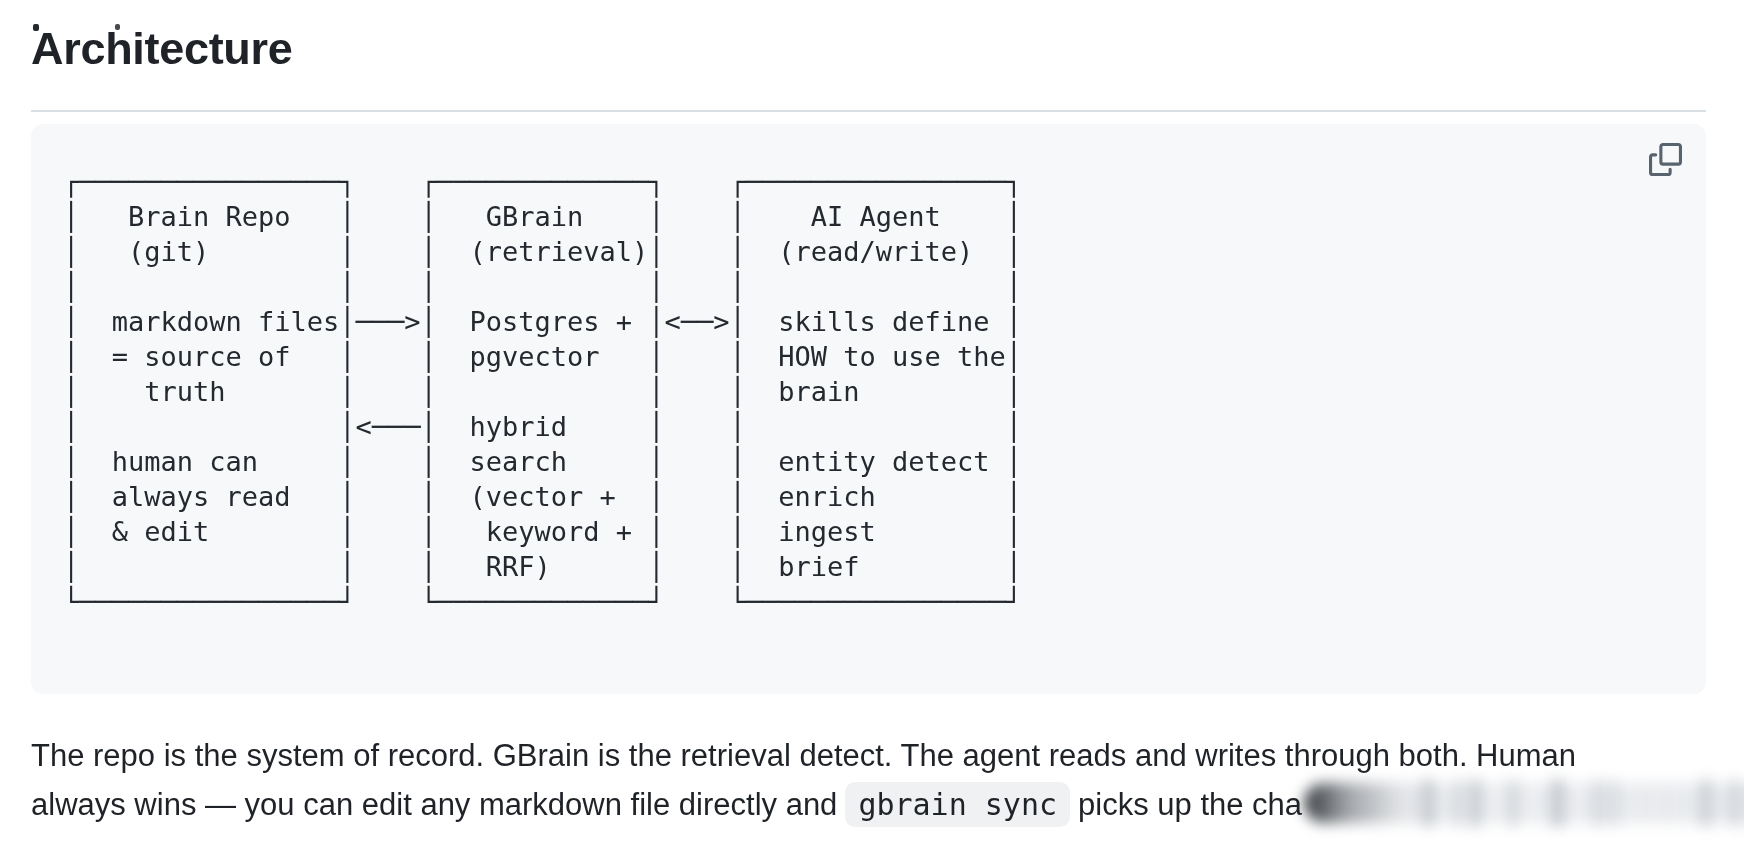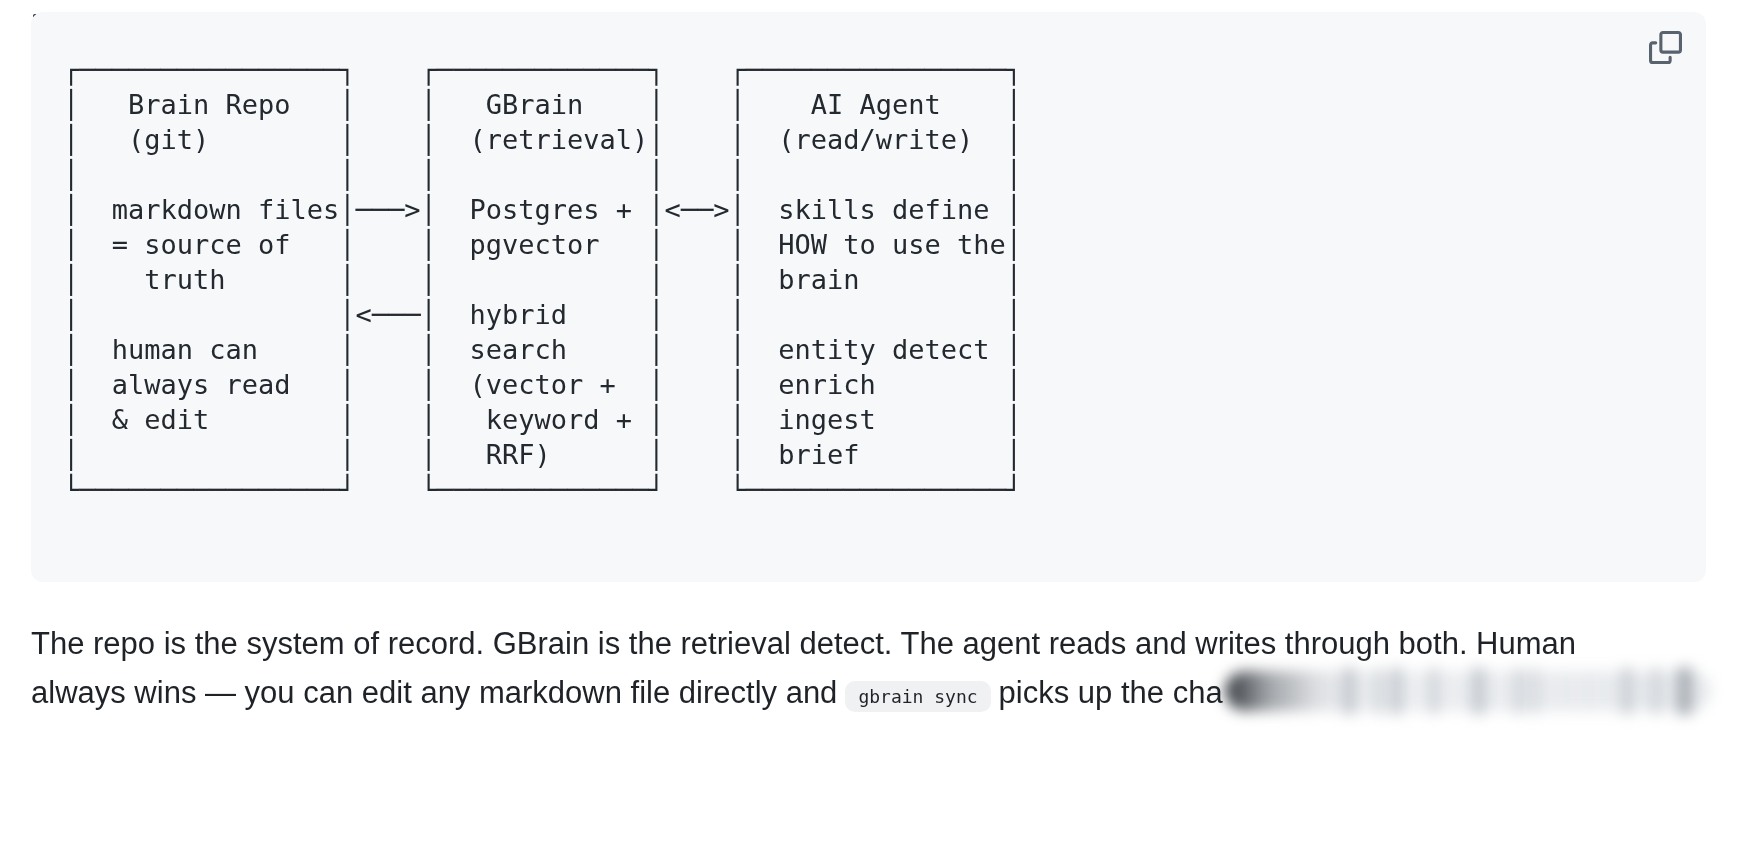--- a/index.html
+++ b/index.html
@@ -33,21 +33,21 @@
     position:absolute;top:12px;right:18px;width:46px;height:46px;
     background:transparent;border:none;cursor:pointer;
     display:flex;align-items:center;justify-content:center;
   }
   .copy-btn svg{fill:var(--icon);}
 
   p.body-text{margin-top:40px;font-size:31px;line-height:43px;color:var(--text);}
   p.body-text .pline{display:block;white-space:nowrap;}
   .inline-code{
     font-family:"DejaVu Sans Mono","Liberation Mono",monospace;
-    font-size:18px;background:var(--inline-code-bg);
+    font-size:30px;background:var(--inline-code-bg);
     padding:5px 13px;border-radius:10px;margin:16px 8px;
   }
 
   
   .redact{
     position:relative;display:inline-block;width:500px;height:52px;
     vertical-align:-14px;margin-left:2px;filter:blur(7px);
   }
   .redact .base{
     position:absolute;left:0;right:14px;top:6px;height:40px;border-radius:20px;
@@ -69,20 +69,21 @@
   .redact .s10{left:452px;width:15px;opacity:.7;background:#8f959c;}
 </style>
 </head>
 <body>
 
 <div class="content">
 
   <span class="top-dot d1"></span>
   <span class="top-dot d2"></span>
 
+  <h2 class="page-title">Architecture</h2>
 
   <div class="code-wrap">
     <pre class="diagram">┌────────────────┐    ┌─────────────┐    ┌────────────────┐
 │   Brain Repo   │    │   GBrain    │    │    AI Agent    │
 │   (git)        │    │  (retrieval)│    │  (read/write)  │
 │                │    │             │    │                │
 │  markdown files│───&gt;│  Postgres + │&lt;──&gt;│  skills define │
 │  = source of   │    │  pgvector   │    │  HOW to use the│
 │    truth       │    │             │    │  brain         │
 │                │&lt;───│  hybrid     │    │                │

